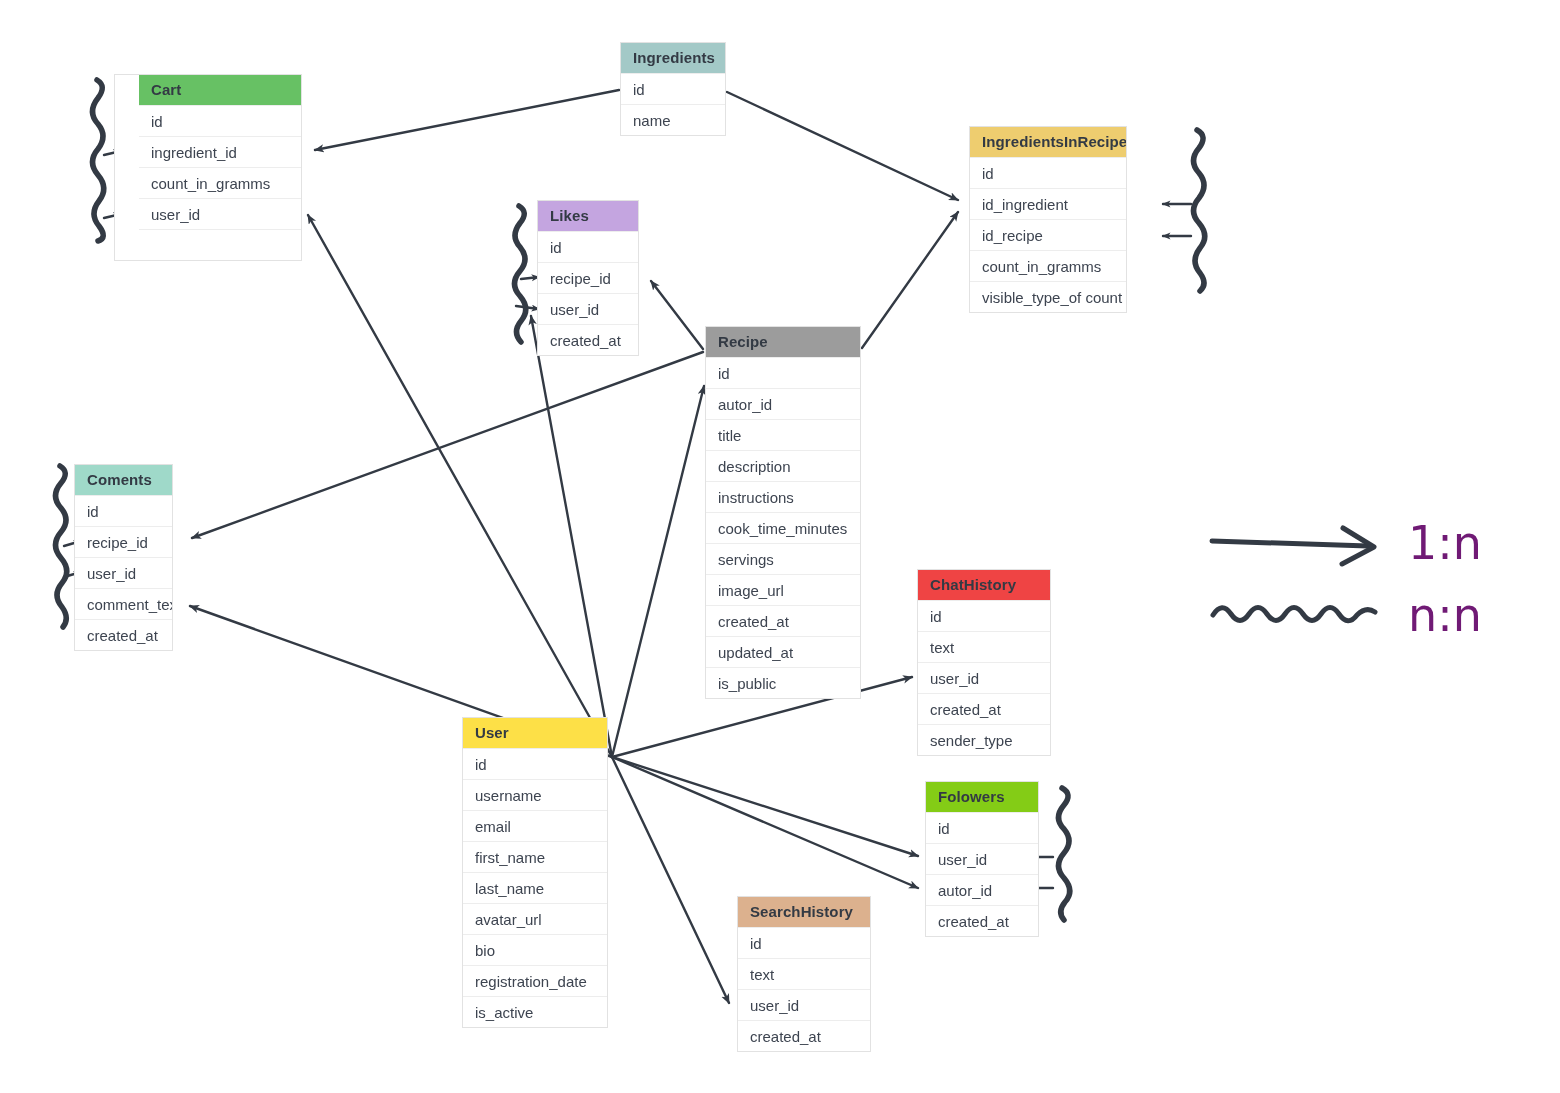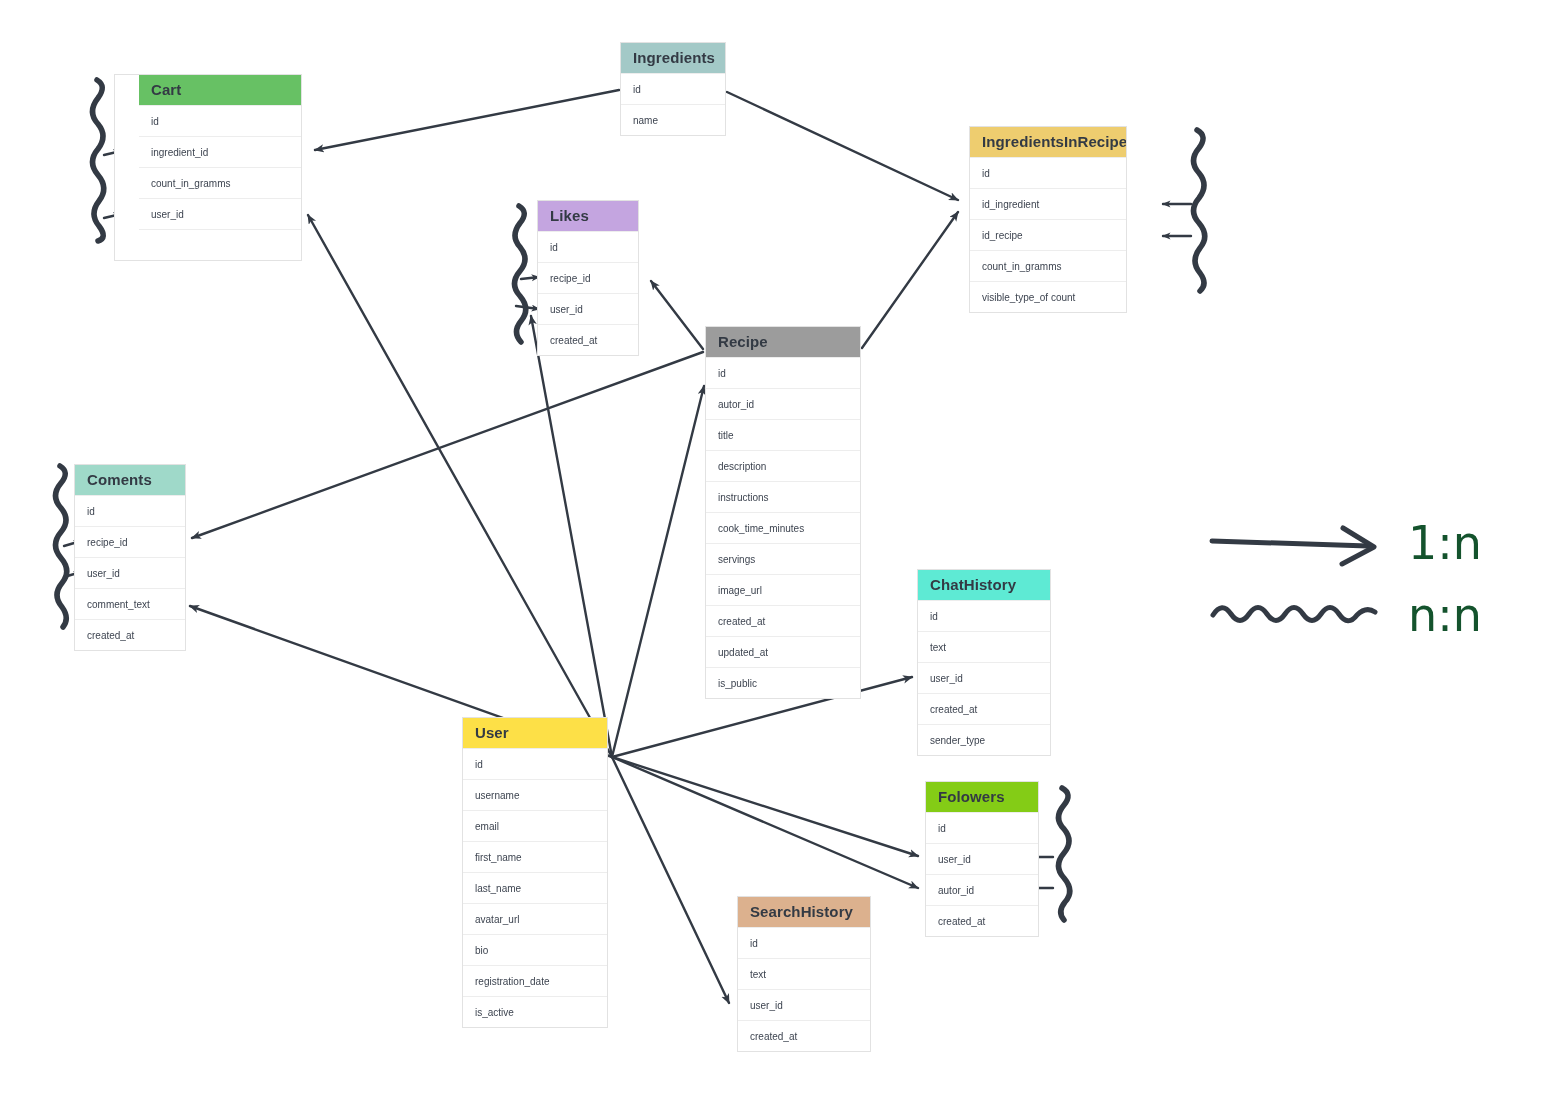--- a/index.html
+++ b/index.html
@@ -47,32 +47,32 @@
     color: #333a44;
     letter-spacing: 0.1px;
     white-space: nowrap;
     overflow: hidden;
   }
   .tbl-row {
     box-sizing: border-box;
     height: 31px;
     line-height: 31px;
     padding: 0 0 0 12px;
-    font-size: 10px;
+    font-size: 15px;
     color: #3d4450;
     border-top: 1px solid #ededed;
     white-space: nowrap;
     overflow: hidden;
   }
   .tbl-row.empty {
     color: transparent;
   }
   .legend-label {
     position: absolute;
-    color: #14532d;
+    color: #701a75;
     font-size: 46px;
     font-family: "DejaVu Sans", sans-serif;
     white-space: nowrap;
   }
 </style>
 </head>
 <body>
 
 <div id="canvas">
 
@@ -183,31 +183,31 @@
     <div class="tbl-row">description</div>
     <div class="tbl-row">instructions</div>
     <div class="tbl-row">cook_time_minutes</div>
     <div class="tbl-row">servings</div>
     <div class="tbl-row">image_url</div>
     <div class="tbl-row">created_at</div>
     <div class="tbl-row">updated_at</div>
     <div class="tbl-row">is_public</div>
   </div>
 
-  <div class="table-box" style="left:74px; top:464px; width:112px;">
+  <div class="table-box" style="left:74px; top:464px; width:99px;">
     <div class="tbl-header" style="background:#9fd9c9">Coments</div>
     <div class="tbl-row">id</div>
     <div class="tbl-row">recipe_id</div>
     <div class="tbl-row">user_id</div>
     <div class="tbl-row">comment_text</div>
     <div class="tbl-row">created_at</div>
   </div>
 
   <div class="table-box" style="left:917px; top:569px; width:134px;">
-    <div class="tbl-header" style="background:#5eead4">ChatHistory</div>
+    <div class="tbl-header" style="background:#ef4444">ChatHistory</div>
     <div class="tbl-row">id</div>
     <div class="tbl-row">text</div>
     <div class="tbl-row">user_id</div>
     <div class="tbl-row">created_at</div>
     <div class="tbl-row">sender_type</div>
   </div>
 
   <div class="table-box" style="left:462px; top:717px; width:146px;">
     <div class="tbl-header" style="background:#fde047">User</div>
     <div class="tbl-row">id</div>

